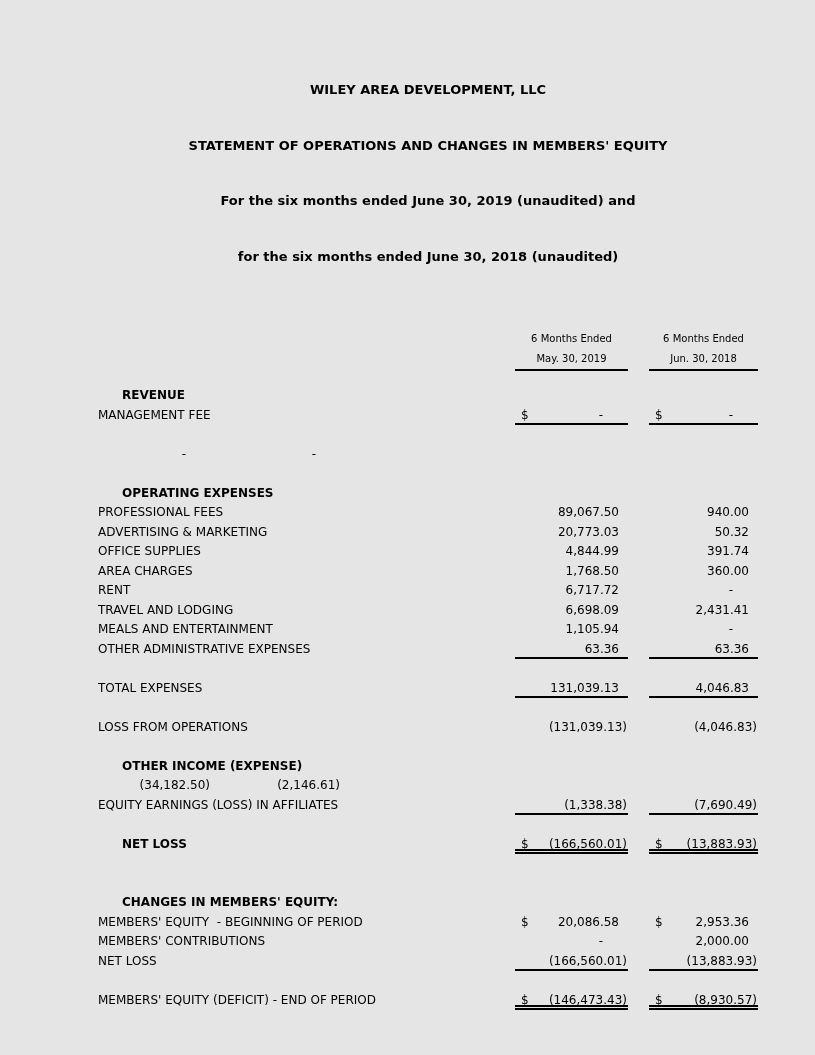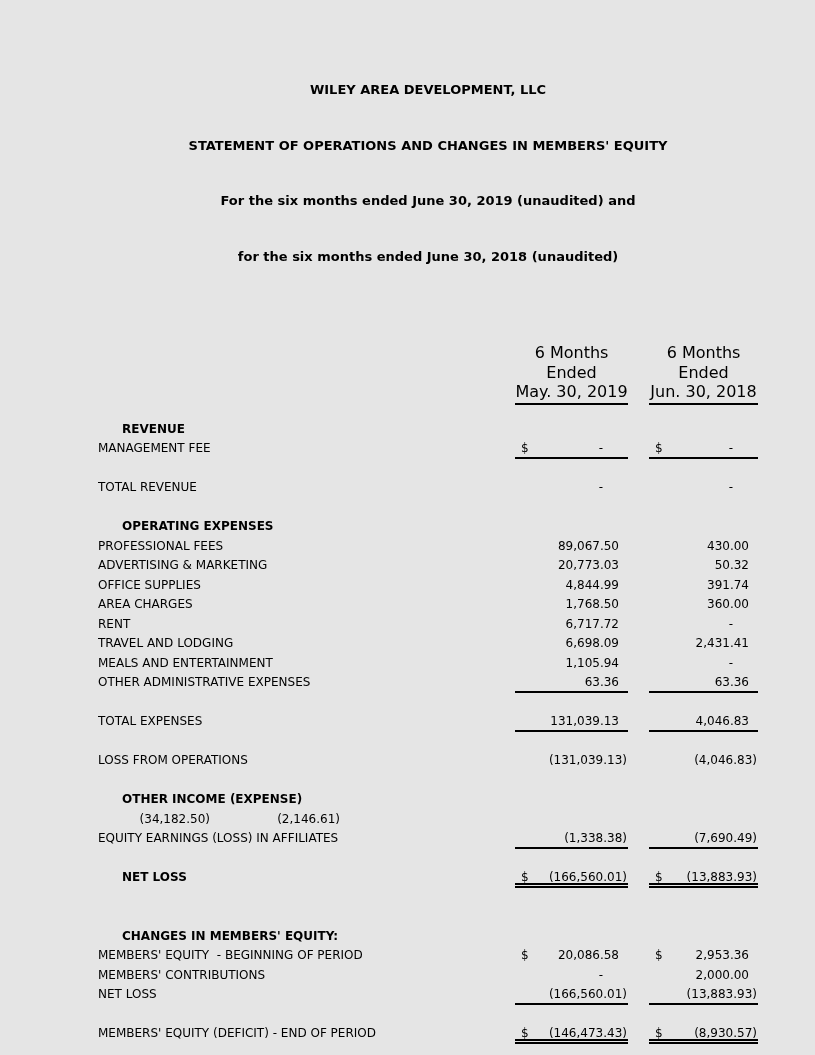--- a/index.html
+++ b/index.html
@@ -29,24 +29,24 @@
   .titleblock {
     margin-top: 44px;
     text-align: center;
     font-weight: bold;
     font-size: 13px;
     line-height: 18.5px;
     white-space: pre;
   }
   
   .colheads {
-    margin-top: 40px;
+    margin-top: 26px;
     display: flex;
     justify-content: flex-end;
-    font-size: 16px;
+    font-size: 10px;
     line-height: 19.5px;
     text-align: center;
   }
   .colhead {
     width: 113px;
     border-bottom: 2px solid #000;
     padding-bottom: 1px;
     box-sizing: border-box;
   }
   .colhead.c2 { width: 109px; margin-left: 21px; }
@@ -115,39 +115,38 @@
             <span class="cur">$</span>
             <span class="num dash">-</span>
           </div>
           <div class="cell c2 u1">
             <span class="cur">$</span>
             <span class="num dash">-</span>
           </div>
         </div>
         <div class="row spacer"></div>
         <div class="row">
-          <div class="lbl">TOTAL REVENUE</div>
           <div class="cell c1">
             <span class="num dash">-</span>
           </div>
           <div class="cell c2">
             <span class="num dash">-</span>
           </div>
         </div>
         <div class="row spacer"></div>
         <div class="row">
           <div class="lbl bold">OPERATING EXPENSES</div>
         </div>
         <div class="row">
           <div class="lbl">PROFESSIONAL FEES</div>
           <div class="cell c1">
             <span class="num">89,067.50</span>
           </div>
           <div class="cell c2">
-            <span class="num">430.00</span>
+            <span class="num">940.00</span>
           </div>
         </div>
         <div class="row">
           <div class="lbl">ADVERTISING &amp; MARKETING</div>
           <div class="cell c1">
             <span class="num">20,773.03</span>
           </div>
           <div class="cell c2">
             <span class="num">50.32</span>
           </div>

